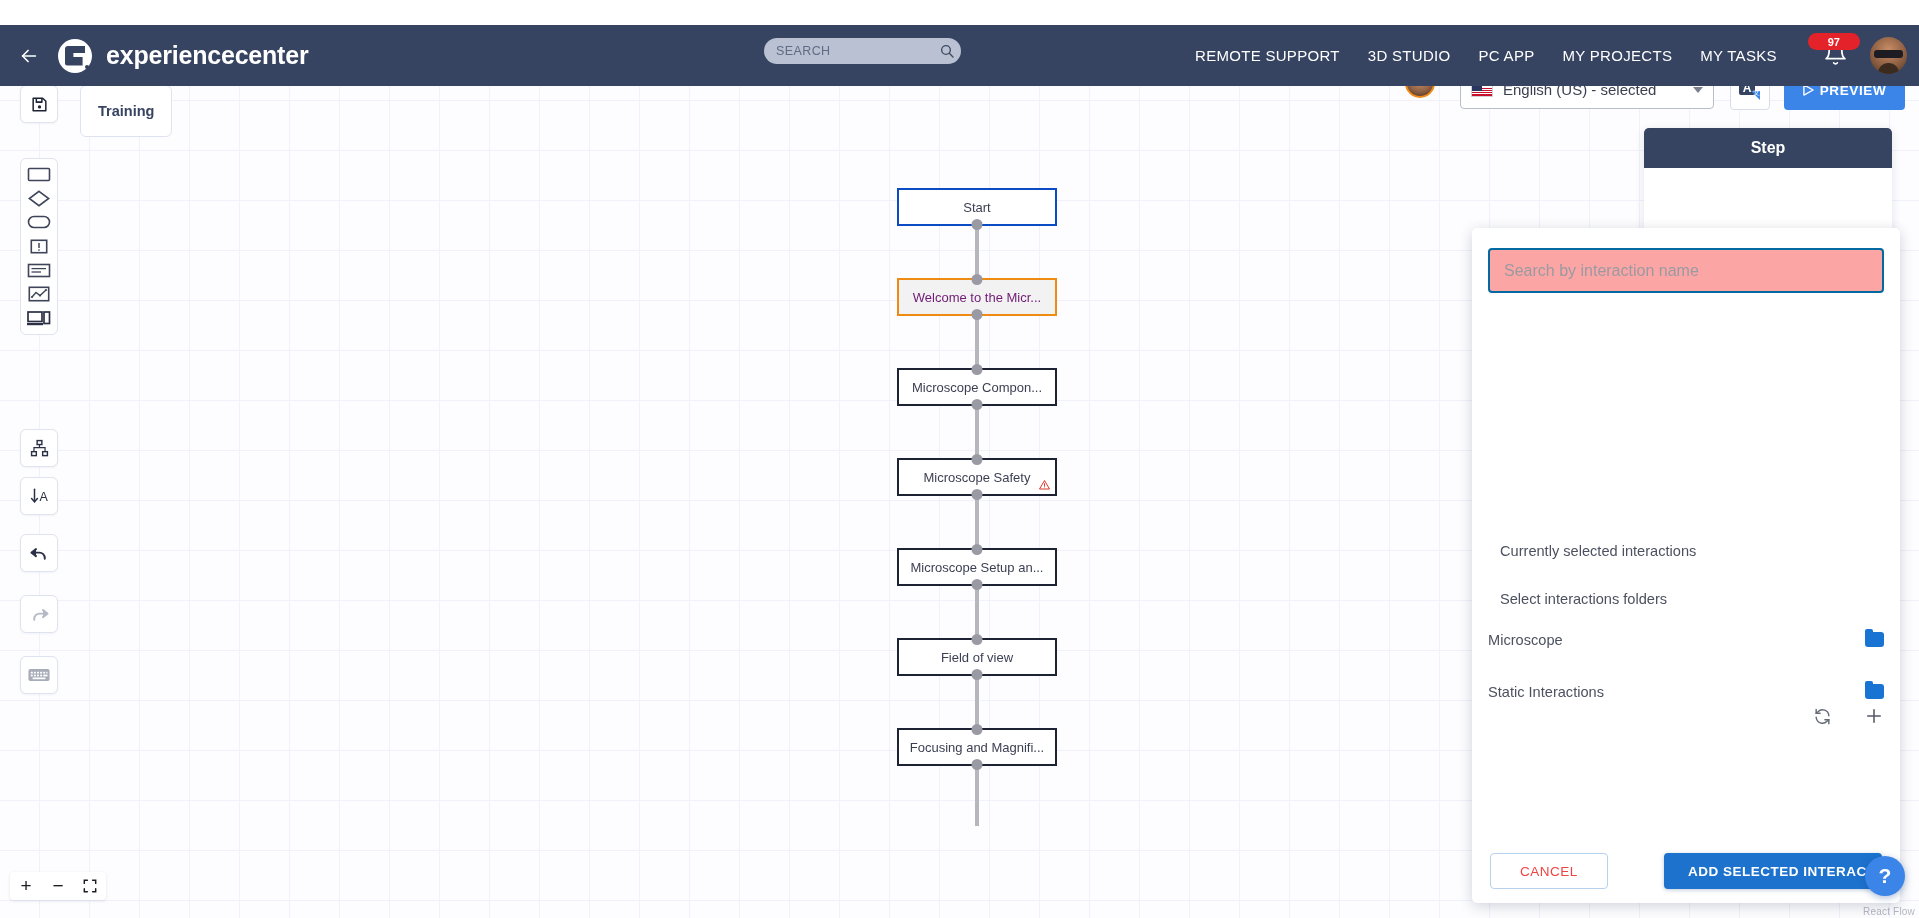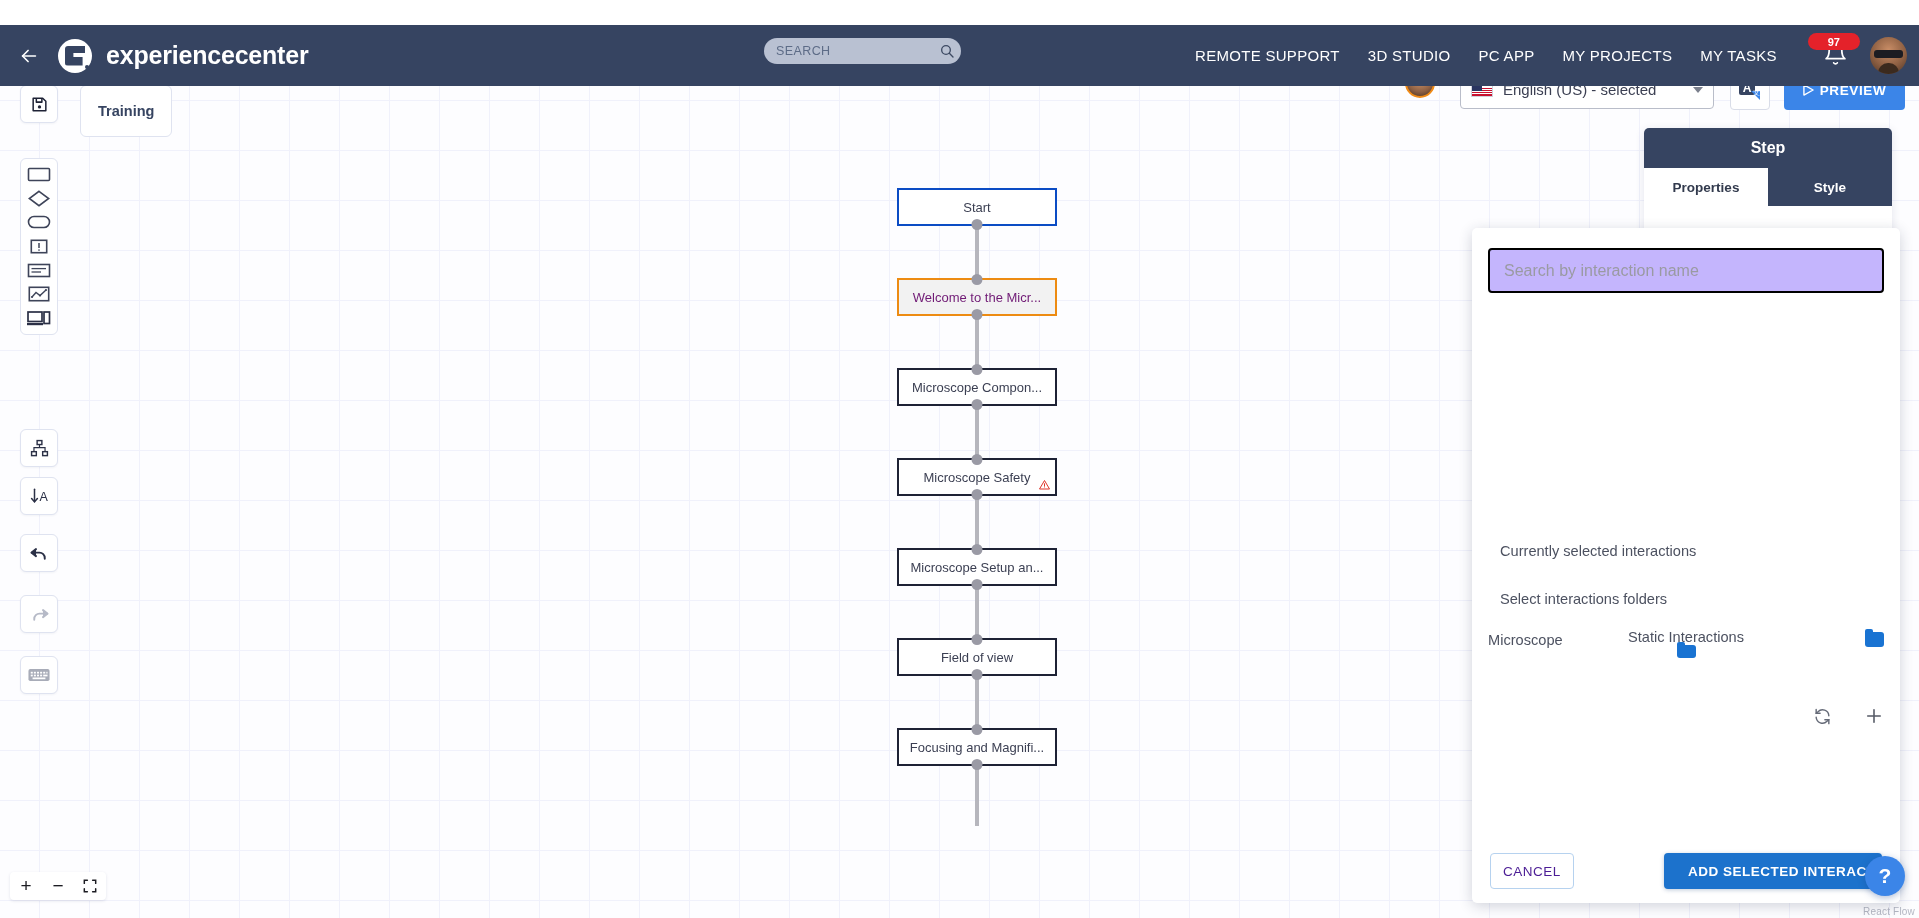--- a/index.html
+++ b/index.html
@@ -233,23 +233,23 @@
     left: 1472px; top: 228px;
     width: 428px; height: 675px;
     background: #ffffff;
     border-radius: 5px;
     box-shadow: 0 3px 14px rgba(30,40,70,0.20);
     z-index: 50;
   }
   .dlg-search {
     position: absolute; left: 16px; top: 20px;
     width: 396px; height: 45px;
-    border: 2px solid #000000; border-radius: 4px;
+    border: 2px solid #0369a1; border-radius: 4px;
     display: flex; align-items: center; padding: 8px 12px;
-    background: #c4b5fd;
+    background: #fca5a5;
   }
   .dlg-search input {
     width: 100%; border: none; outline: none; background: transparent;
     font-size: 16px; color: #3b3f52;
     font-family: "Liberation Sans", sans-serif;
   }
   .dlg-search input::placeholder { color: #9a9aa2; opacity: 1; }
   .dlg-sec {
     position: absolute; left: 28px;
     font-size: 14.6px; color: #4c5160;
@@ -276,23 +276,23 @@
     position: absolute; right: 16px; top: 478px;
     display: flex; gap: 32px; align-items: center;
   }
   .dlg-actions div { cursor: pointer; color: #656a77; }
   .dlg-footer {
     position: absolute; left: 0; bottom: 14px;
     width: 100%; padding: 0 18px;
     display: flex; align-items: center; justify-content: space-between;
   }
   .btn-cancel {
-    height: 36px; padding: 0 12px;
+    height: 36px; padding: 0 29px;
     background: #ffffff; border: 1px solid #b6d2ef; border-radius: 4px;
-    color: #4c1d95; font-size: 13.5px; letter-spacing: 0.5px;
+    color: #ef4444; font-size: 13.5px; letter-spacing: 0.5px;
     cursor: pointer; font-family: "Liberation Sans", sans-serif;
   }
   .btn-add {
     height: 36px; padding: 0 24px;
     background: #1c72cc; border: none; border-radius: 4px;
     color: #ffffff; font-size: 13.5px; font-weight: bold; letter-spacing: 0.5px;
     cursor: pointer; white-space: nowrap; overflow: hidden;
     max-width: 218px;
     box-shadow: 0 1px 4px rgba(20,60,120,0.28);
     font-family: "Liberation Sans", sans-serif;
@@ -607,39 +607,35 @@
 </div>
 <button class="preview-btn">
   <svg width="11" height="12" viewBox="0 0 12 13">
       <path d="M1 1 L11 6.5 L1 12 Z" fill="none" stroke="#ffffff" stroke-width="1.5" stroke-linejoin="round"></path>
     </svg>
   <span>PREVIEW</span>
 </button>
 
 <div class="step-panel">
   <div class="step-head">Step</div>
-  <div class="step-tabs">
-    <div class="step-tab active">Properties</div>
-    <div class="step-tab">Style</div>
-  </div>
 </div>
 
 <div class="dlg">
   <div class="dlg-search">
     <input placeholder="Search by interaction name" style="">
   </div>
 
   <div class="dlg-sec sec-current">Currently selected interactions</div>
   <div class="dlg-sec sec-folders">Select interactions folders</div>
 
   <div class="folder-row" style="top:397px;gap:44px;">
     <span class="fname">Microscope</span>
     <span class="folder-icon"></span>
   </div>
-  <div class="folder-row" style="top:401px;flex-direction:column;">
+  <div class="folder-row" style="top:449px;">
     <span class="fname">Static Interactions</span>
     <span class="folder-icon"></span>
   </div>
 
   <div class="dlg-actions">
     <div>
       <svg width="19" height="19" viewBox="0 0 24 24" fill="none" stroke="#656a77" stroke-width="1.8" stroke-linecap="round">
         <path d="M20 11a8 8 0 0 0-13.7-5.1L4 8"></path>
           <polyline points="4 3 4 8 9 8"></polyline>
         <path d="M4 13a8 8 0 0 0 13.7 5.1L20 16"></path>

